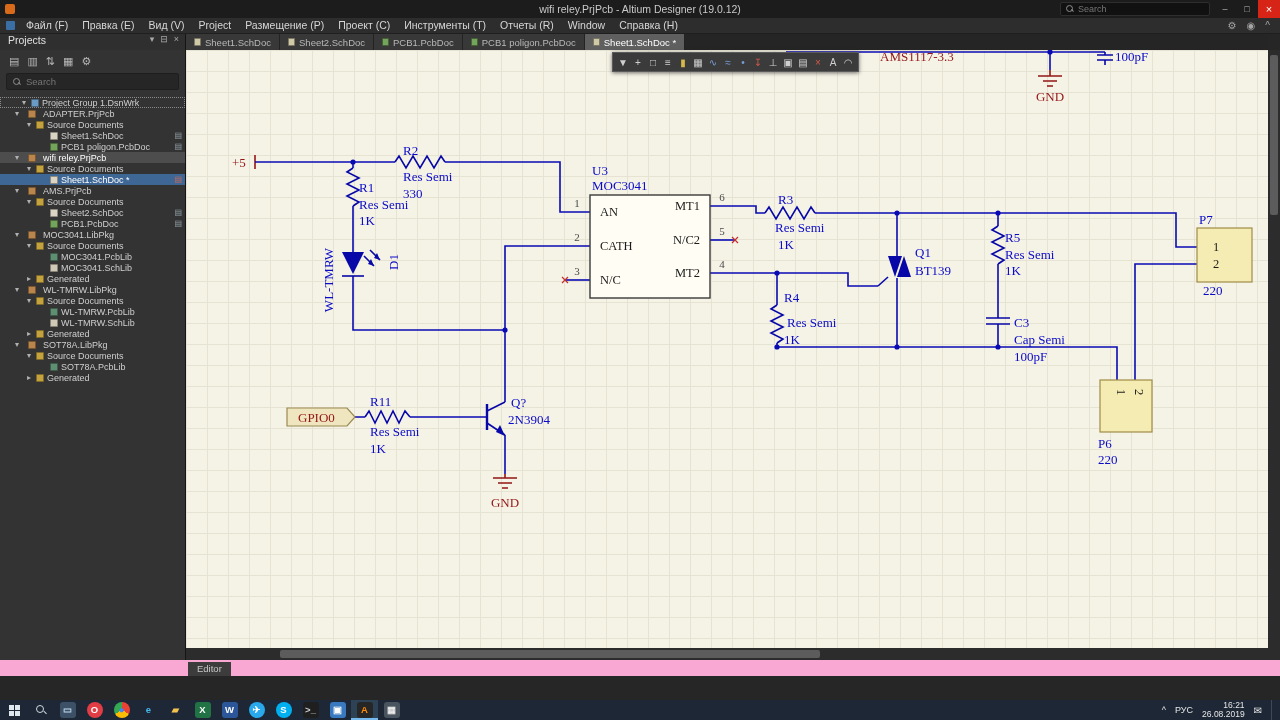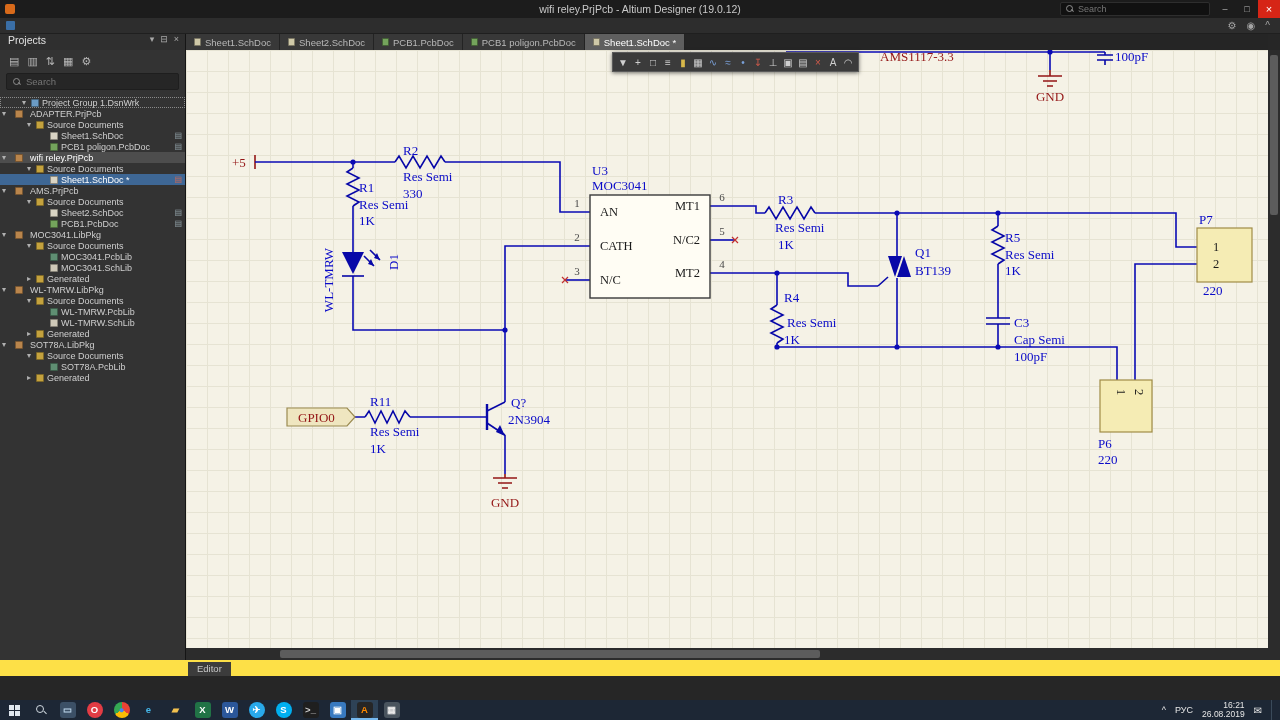--- a/index.html
+++ b/index.html
@@ -43,21 +43,21 @@
   .pp-title{font-size:10.5px;color:#e0e0e0;padding-left:8px;}
   .pp-hicons{margin-left:auto;display:flex;gap:6px;padding-right:6px;color:#a8a8a8;font-size:9px;}
   .pp-tools{height:22px;display:flex;align-items:center;gap:8px;padding:0 9px;color:#b5b5b5;font-size:11px;}
   .pp-search{margin:1px 6px 3px 6px;height:17px;background:#262626;border:1px solid #1e1e1e;border-radius:2px;
     display:flex;align-items:center;gap:5px;padding:0 6px;}
   .pp-search input{background:transparent;border:0;outline:0;color:#8d8d8d;font-size:9.5px;width:100%;
     font-family:"Liberation Sans",sans-serif;}
   .panel-tree{flex:1;padding-top:4px;font-size:9px;color:#cfcfcf;overflow:hidden;}
   .tree-row{height:11px;display:flex;align-items:center;gap:3px;padding-right:3px;white-space:nowrap;}
   .tree-row[data-level="0"]{padding-left:20px;}
-  .tree-row[data-level="1"]{gap:7px;}
+  .tree-row[data-level="1"]{padding-left:13px;gap:7px;}
   .tree-row[data-level="2"]{padding-left:25px;}
   .tree-row[data-level="3"]{padding-left:39px;}
   .tree-row[data-state="hl"]{background:#4d4d4d;color:#fff;}
   .tree-row[data-state="sel"]{background:var(--selection_blue,#3e6795);color:#fff;}
   .tree-row[data-state="focus"]{outline:1px dotted #8a8a8a;outline-offset:-1px;}
   .tw-arrow{width:8px;text-align:center;color:#b0b0b0;font-size:8px;flex:0 0 auto;}
   .tw-arrow[data-arrow="v"]::before{content:"▾";}
   .tw-arrow[data-arrow="c"]::before{content:"▸";}
   .tw-icon{width:8px;height:8px;flex:0 0 auto;border-radius:1px;border:1px solid rgba(0,0,0,.35);}
   .tw-icon[data-icon="workspace"]{background:#6b9bc4;}
@@ -114,21 +114,21 @@
   .fl-icon[data-tone="b"]{color:#7aa0d8;}
 
   
   .vscroll{position:absolute;left:1268px;top:50px;width:12px;height:598px;background:#2c2c2c;}
   .vthumb{position:absolute;left:2px;top:5px;width:8px;height:160px;background:#5c5c5c;border-radius:2px;}
   .hscroll{position:absolute;left:186px;top:648px;width:1082px;height:12px;background:#2c2c2c;}
   .hthumb{position:absolute;top:2px;left:94px;width:540px;height:8px;background:#5c5c5c;border-radius:2px;}
   .scorner{position:absolute;left:1268px;top:648px;width:12px;height:12px;background:#2c2c2c;}
 
   
-  .editor-strip{position:absolute;left:0;top:660px;width:1280px;height:16px;background:#fde047;}
+  .editor-strip{position:absolute;left:0;top:660px;width:1280px;height:16px;background:#f9a8d4;}
   .editor-tab{position:absolute;left:188px;top:2px;height:14px;line-height:14px;padding:0 9px;background:#3c3c3c;
     color:#c8c8c8;font-size:9.5px;}
   .statusbar{position:absolute;left:0;top:676px;width:1280px;height:24px;background:#2b2b2b;color:#b4b4b4;
     font-size:9.5px;border-top:1px solid #1e1e1e;}
   .sb-left{position:absolute;left:8px;top:6px;display:flex;gap:16px;}
   .sb-hint{position:absolute;left:356px;top:6px;}
   .sb-delta{position:absolute;left:676px;top:6px;}
   .sb-panels{position:absolute;right:0;top:0;width:42px;height:24px;background:#3a3a3a;border-left:1px solid #1f1f1f;
     display:flex;align-items:center;justify-content:center;color:#c9c9c9;}
 
@@ -166,20 +166,33 @@
       <span class="mag"></span>
       <input placeholder="Search" style="">
     </span>
     <span class="tb-btn tb-min">–</span>
     <span class="tb-btn tb-max">□</span>
     <span class="tb-btn tb-close">×</span>
   </div>
 
   <div class="menubar">
     <span class="mb-logo"></span>
+    <div style="display:flex">
+
+    <div class="menu-item">Файл (F)</div>
+        <div class="menu-item">Правка (E)</div>
+        <div class="menu-item">Вид (V)</div>
+        <div class="menu-item">Project</div>
+        <div class="menu-item">Размещение (P)</div>
+        <div class="menu-item">Проект (C)</div>
+        <div class="menu-item">Инструменты (T)</div>
+        <div class="menu-item">Отчеты (R)</div>
+        <div class="menu-item">Window</div>
+        <div class="menu-item">Справка (H)</div>
+      </div>
     <div class="mb-right">
 
     <span>⚙</span>
         <span>◉</span>
         <span>^</span>
       </div>
   </div>
 
   <div class="projects-panel">
     <div class="pp-header">

